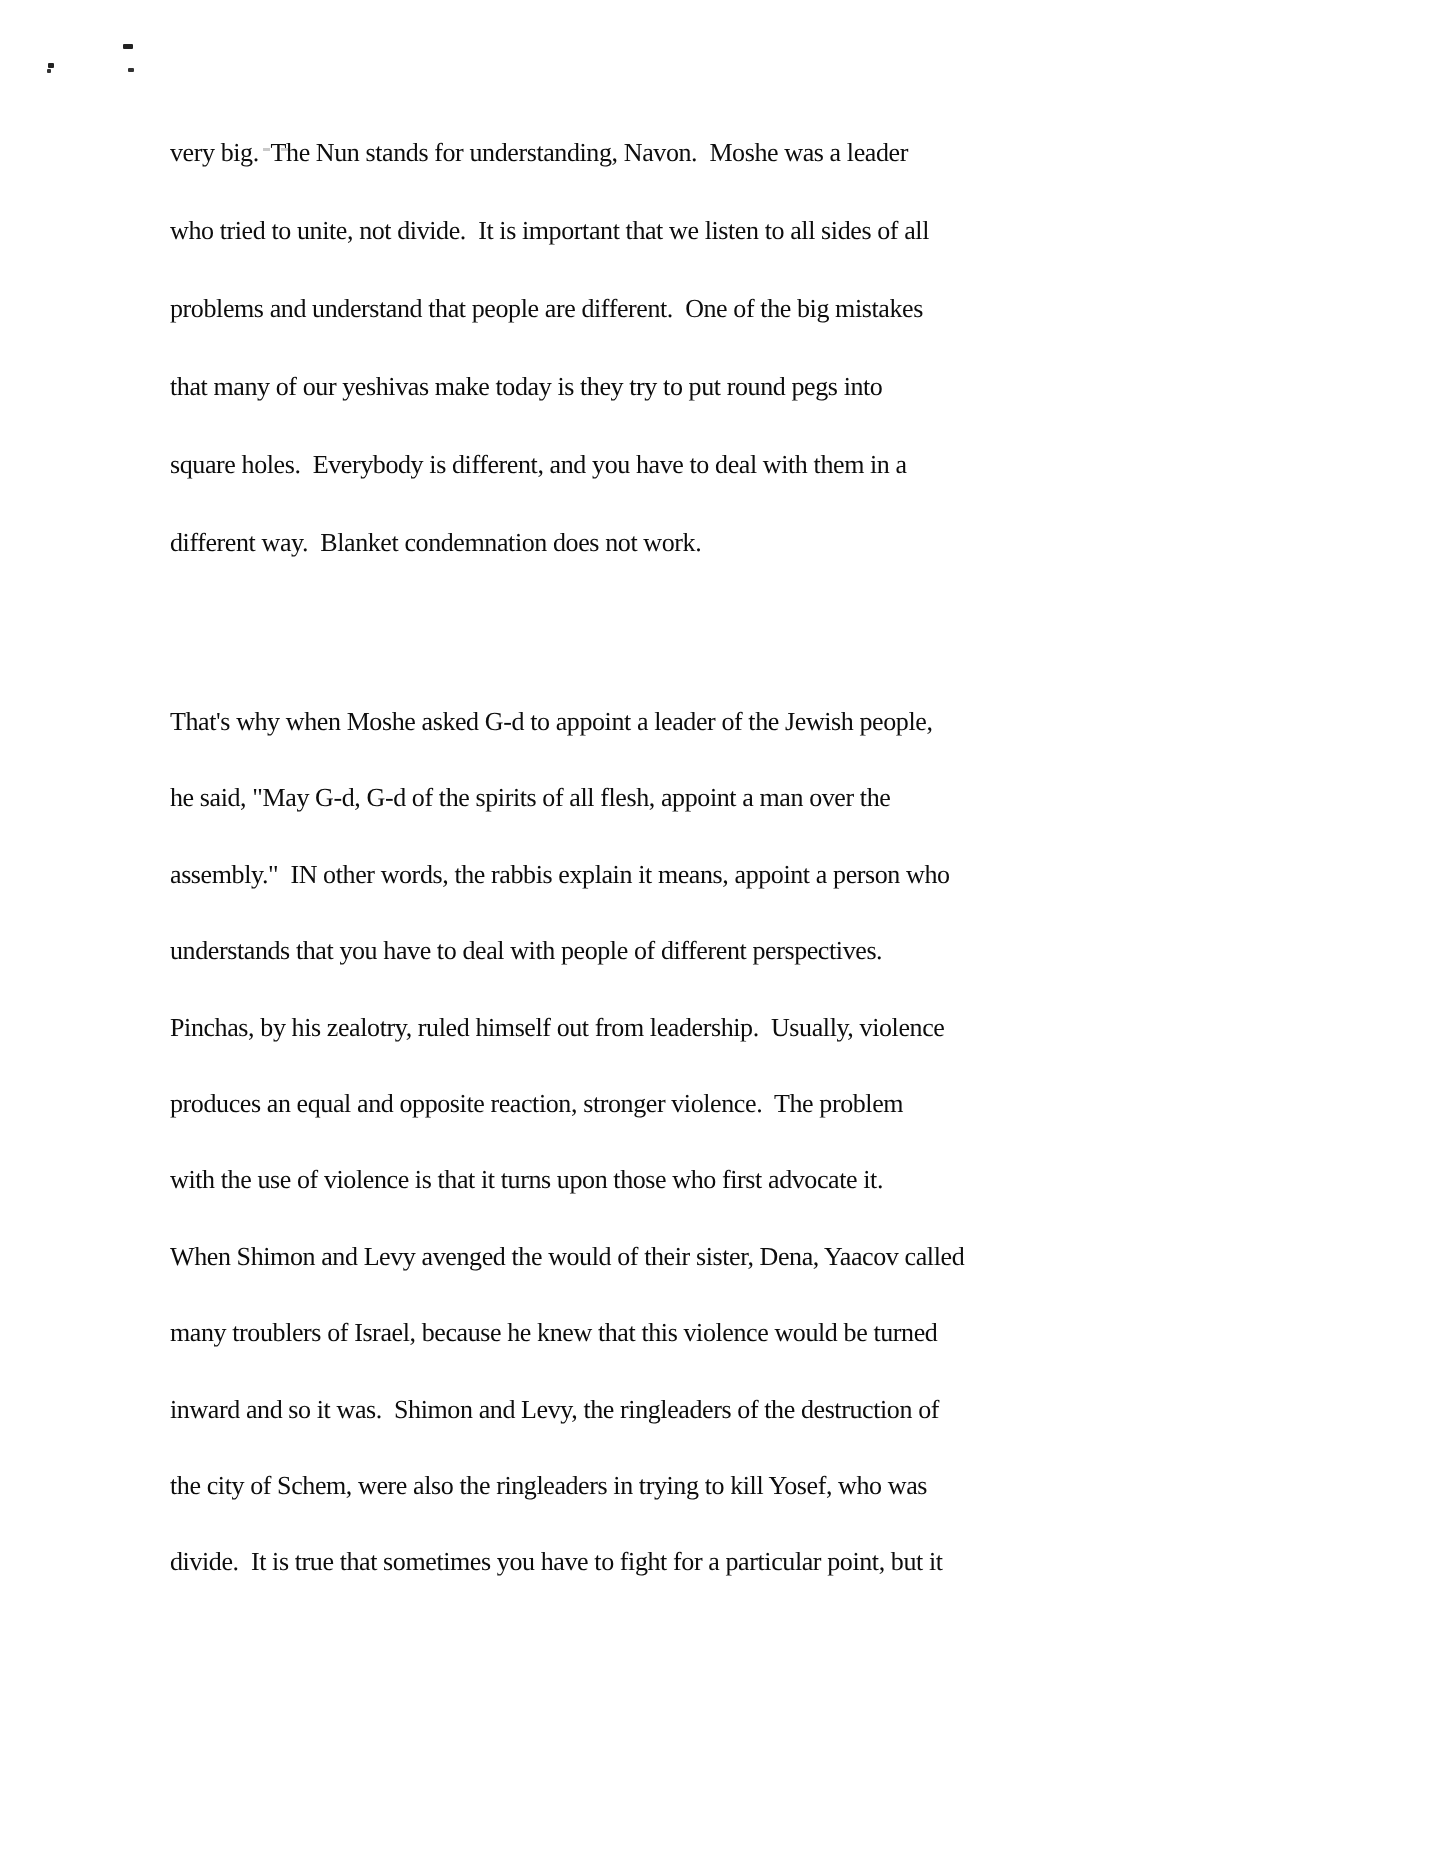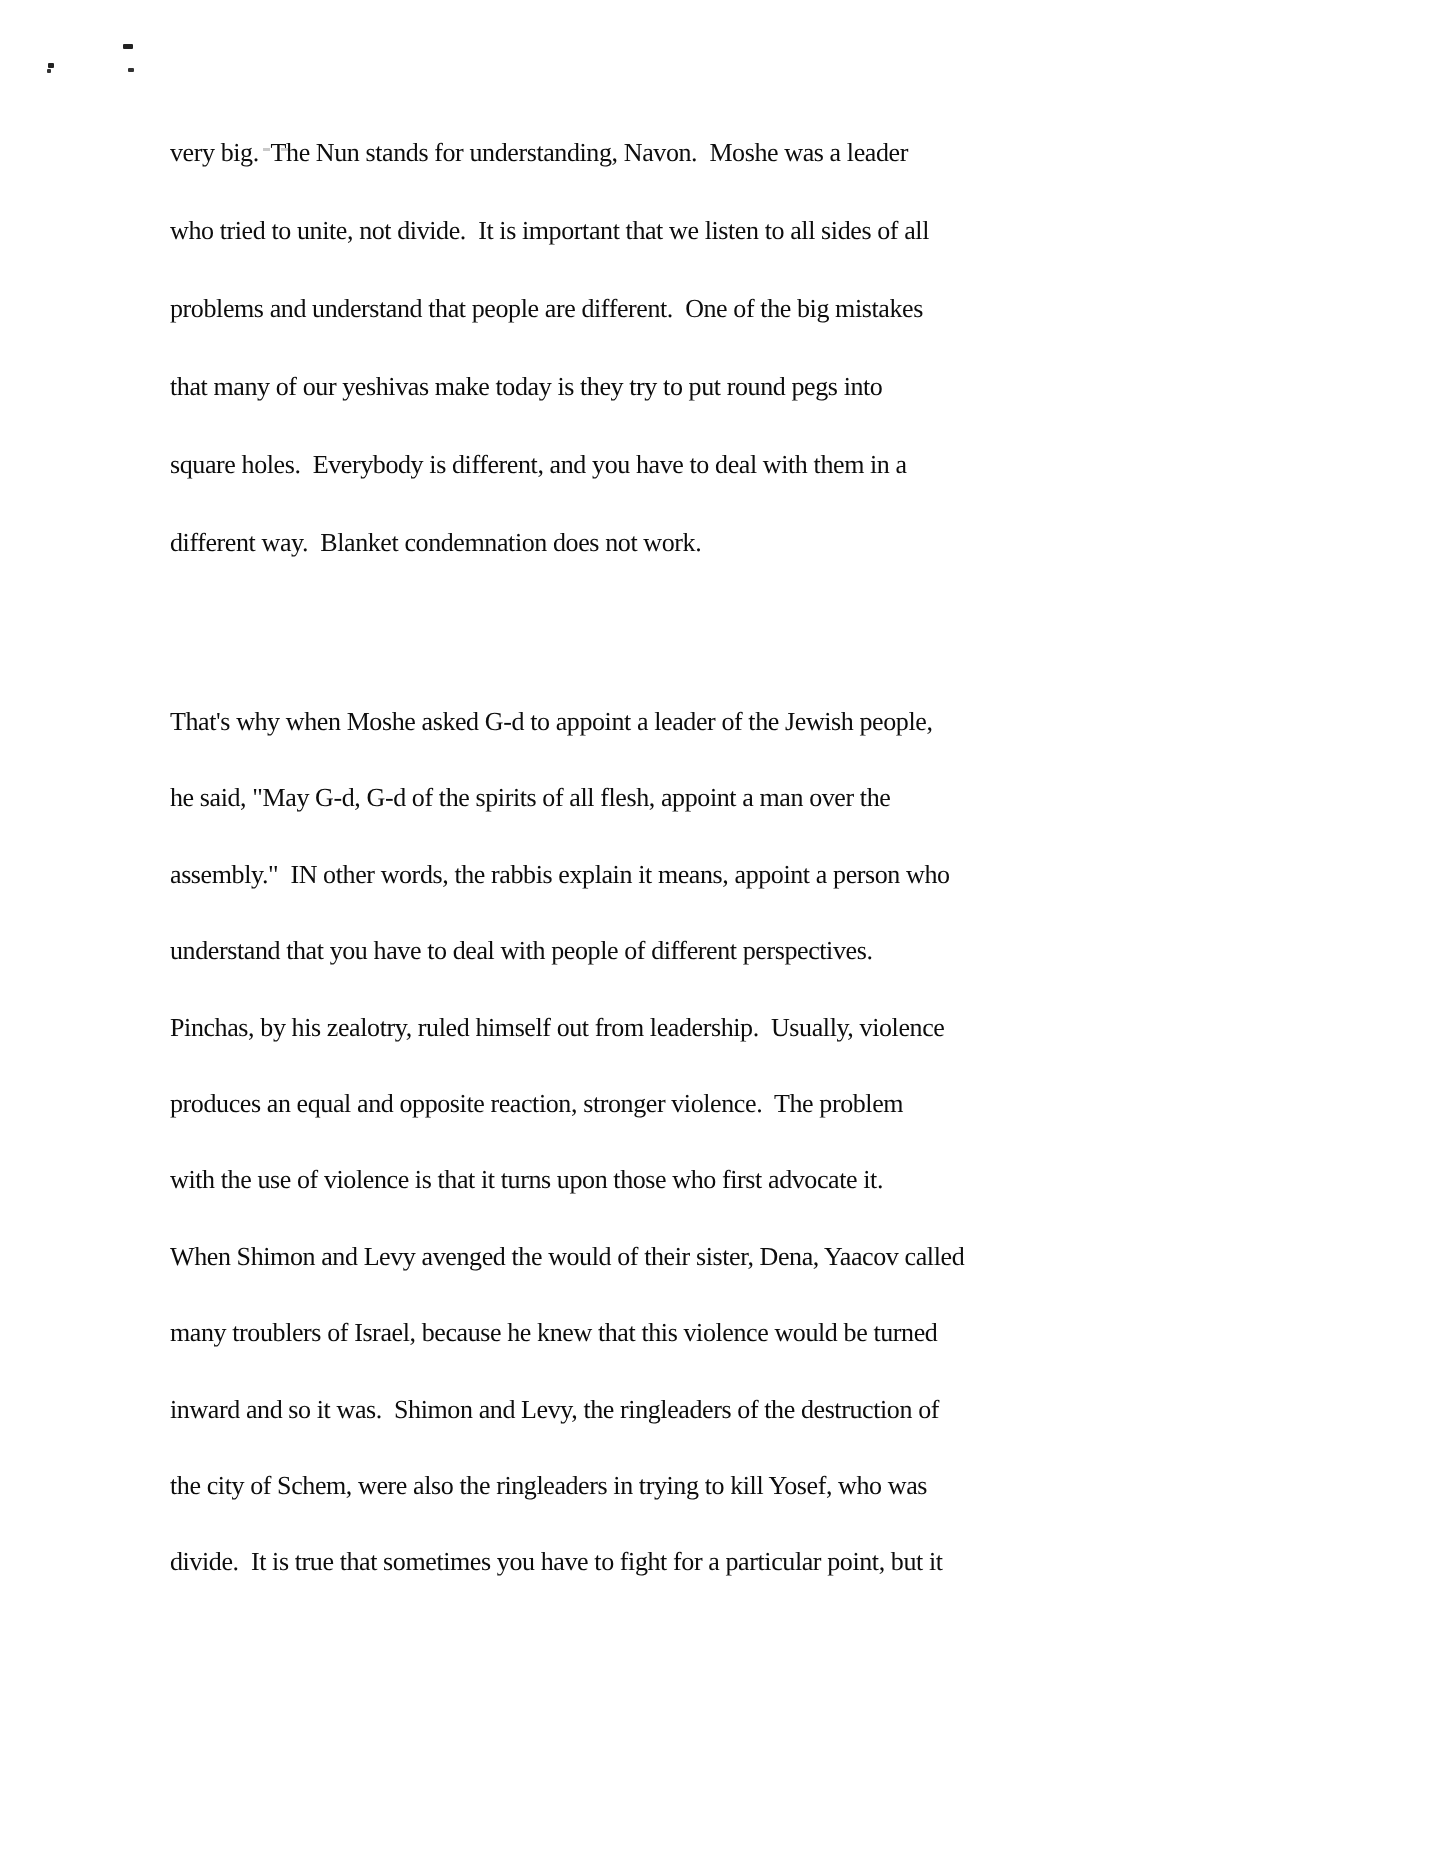--- a/index.html
+++ b/index.html
@@ -62,21 +62,21 @@
     <span class="line">problems and understand that people are different.  One of the big mistakes</span>
     <span class="line">that many of our yeshivas make today is they try to put round pegs into</span>
     <span class="line">square holes.  Everybody is different, and you have to deal with them in a</span>
     <span class="line">different way.  Blanket condemnation does not work.</span>
   </div>
 
   <div class="para para-2">
     <span class="line">That's why when Moshe asked G-d to appoint a leader of the Jewish people,</span>
     <span class="line">he said, "May G-d, G-d of the spirits of all flesh, appoint a man over the</span>
     <span class="line">assembly."  IN other words, the rabbis explain it means, appoint a person who</span>
-    <span class="line">understand that you have to deal with people of different perspectives.</span>
+    <span class="line">understands that you have to deal with people of different perspectives.</span>
     <span class="line">Pinchas, by his zealotry, ruled himself out from leadership.  Usually, violence</span>
     <span class="line">produces an equal and opposite reaction, stronger violence.  The problem</span>
     <span class="line">with the use of violence is that it turns upon those who first advocate it.</span>
     <span class="line">When Shimon and Levy avenged the would of their sister, Dena, Yaacov called</span>
     <span class="line">many troublers of Israel, because he knew that this violence would be turned</span>
     <span class="line">inward and so it was.  Shimon and Levy, the ringleaders of the destruction of</span>
     <span class="line">the city of Schem, were also the ringleaders in trying to kill Yosef, who was</span>
     <span class="line">divide.  It is true that sometimes you have to fight for a particular point, but it</span>
   </div>
 

